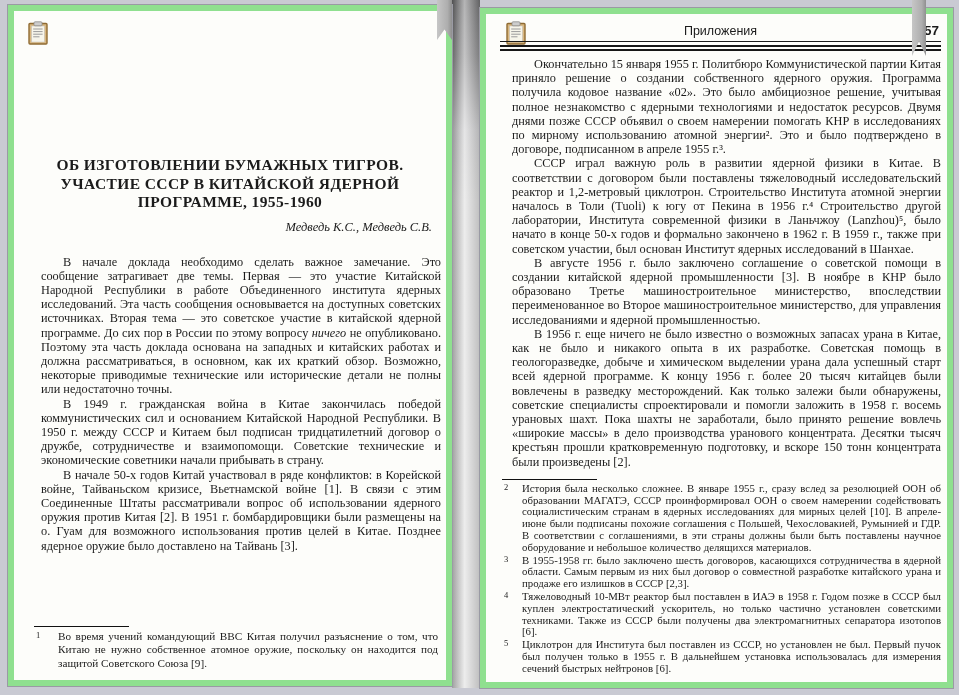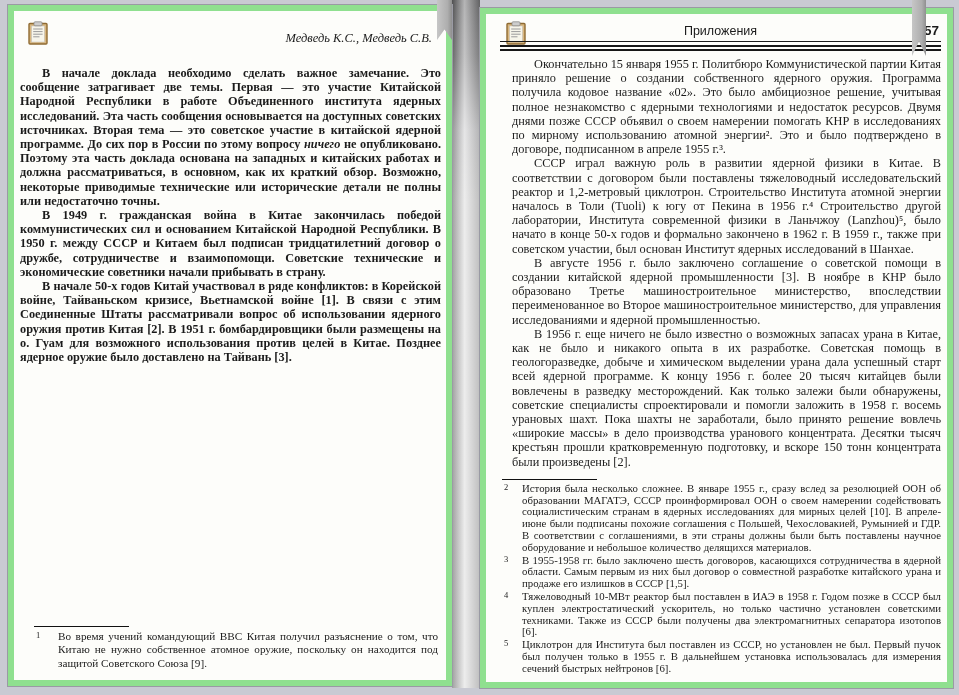--- a/index.html
+++ b/index.html
@@ -42,29 +42,29 @@
   .clip-right{left:20px;top:7px;}
 
   
   .l-title{
     margin:145px 10px 0 10px;
     text-align:center;font-weight:bold;
     font-size:15.5px;line-height:18.5px;letter-spacing:.4px;
     white-space:pre-line;
   }
   .l-authors{
-    margin:20px 14px 0 0;text-align:right;
+    margin:8px 14px 0 0;text-align:right;
     font-style:italic;font-size:12.5px;
   }
   .body-text{ text-align:justify; }
   .body-text p{
     margin:0;text-indent:22px;
     font-size:12.3px;line-height:14.2px;
   }
-  .l-body{margin:20px 5px 0 6px;font-weight:bold;}
+  .l-body{margin:20px 5px 0 27px;}
   .r-body{margin:6px 6px 0 26px;}
   .italic{font-style:italic;}
 
   
   .fn-block{position:absolute;left:18px;right:8px;}
   .l-fn-block{bottom:10px;}
   .fn-rule{width:95px;border-top:1.6px solid #111;margin:0 0 3px 2px;}
   .fn{
     position:relative;padding-left:26px;margin:0;
     font-size:11.2px;line-height:13.4px;text-align:justify;
@@ -101,20 +101,23 @@
       <rect x="3.6" y="5" width="12.8" height="16" fill="#f7f5ea" stroke="#c0c0c0" stroke-width="0.5"></rect>
       <rect x="6" y="0.8" width="8" height="4" rx="1" fill="#cdcdcd" stroke="#8a8a8a" stroke-width="0.8"></rect>
       <g stroke="#9a9a9a" stroke-width="1">
         <line x1="5.2" y1="8" x2="14.6" y2="8"></line>
         <line x1="5.2" y1="10.6" x2="14.6" y2="10.6"></line>
         <line x1="5.2" y1="13.2" x2="14.6" y2="13.2"></line>
         <line x1="5.2" y1="15.8" x2="11.5" y2="15.8"></line>
       </g>
     </svg>
 
+    <div class="l-title">ОБ ИЗГОТОВЛЕНИИ БУМАЖНЫХ ТИГРОВ.
+УЧАСТИЕ СССР В КИТАЙСКОЙ ЯДЕРНОЙ
+ПРОГРАММЕ, 1955-1960</div>
     <div class="l-authors">Медведь К.С., Медведь С.В.</div>
 
     <div class="body-text l-body">
       <p><span>В начале доклада необходимо сделать важное замечание. Это сообщение затрагивает две темы. Первая — это участие Китайской Народной Республики в работе Объединенного института ядерных исследований. Эта часть сообщения основывается на доступных советских источниках. Вторая тема — это советское участие в китайской ядерной программе. До сих пор в России по этому вопросу </span><span class="italic">ничего</span><span> не опубликовано. Поэтому эта часть доклада основана на западных и китайских работах и должна рассматриваться, в основном, как их краткий обзор. Возможно, некоторые приводимые технические или исторические детали не полны или недостаточно точны.</span></p>
       <p>В 1949 г. гражданская война в Китае закончилась победой коммунистических сил и основанием Китайской Народной Республики. В 1950 г. между СССР и Китаем был подписан тридцатилетний договор о дружбе, сотрудничестве и взаимопомощи. Советские технические и экономические советники начали прибывать в страну.</p>
       <p>В начале 50-х годов Китай участвовал в ряде конфликтов: в Корейской войне, Тайваньском кризисе, Вьетнамской войне [1]. В связи с этим Соединенные Штаты рассматривали вопрос об использовании ядерного оружия против Китая [2]. В 1951 г. бомбардировщики были размещены на о. Гуам для возможного использования против целей в Китае. Позднее ядерное оружие было доставлено на Тайвань [3].</p>
     </div>
 
     <div class="fn-block l-fn-block">
       <div class="fn-rule"></div>
@@ -154,21 +157,21 @@
     </div>
 
     <div class="r-fns">
       <div class="fn-rule"></div>
       <p class="fn">
         <span class="fn-num">2</span>
         <span>История была несколько сложнее. В январе 1955 г., сразу вслед за резолюцией ООН об образовании МАГАТЭ, СССР проинформировал ООН о своем намерении содействовать социалистическим странам в ядерных исследованиях для мирных целей [10]. В апреле-июне были подписаны похожие соглашения с Польшей, Чехословакией, Румынией и ГДР. В соответствии с соглашениями, в эти страны должны были быть поставлены научное оборудование и небольшое количество делящихся материалов.</span>
       </p>
       <p class="fn">
         <span class="fn-num">3</span>
-        <span>В 1955-1958 гг. было заключено шесть договоров, касающихся сотрудничества в ядерной области. Самым первым из них был договор о совместной разработке китайского урана и продаже его излишков в СССР [1,5].</span>
+        <span>В 1955-1958 гг. было заключено шесть договоров, касающихся сотрудничества в ядерной области. Самым первым из них был договор о совместной разработке китайского урана и продаже его излишков в СССР [2,3].</span>
       </p>
       <p class="fn">
         <span class="fn-num">4</span>
         <span>Тяжеловодный 10-МВт реактор был поставлен в ИАЭ в 1958 г. Годом позже в СССР был куплен электростатический ускоритель, но только частично установлен советскими техниками. Также из СССР были получены два электромагнитных сепаратора изотопов [6].</span>
       </p>
       <p class="fn">
         <span class="fn-num">5</span>
         <span>Циклотрон для Института был поставлен из СССР, но установлен не был. Первый пучок был получен только в 1955 г. В дальнейшем установка использовалась для измерения сечений быстрых нейтронов [6].</span>
       </p>
     </div>

